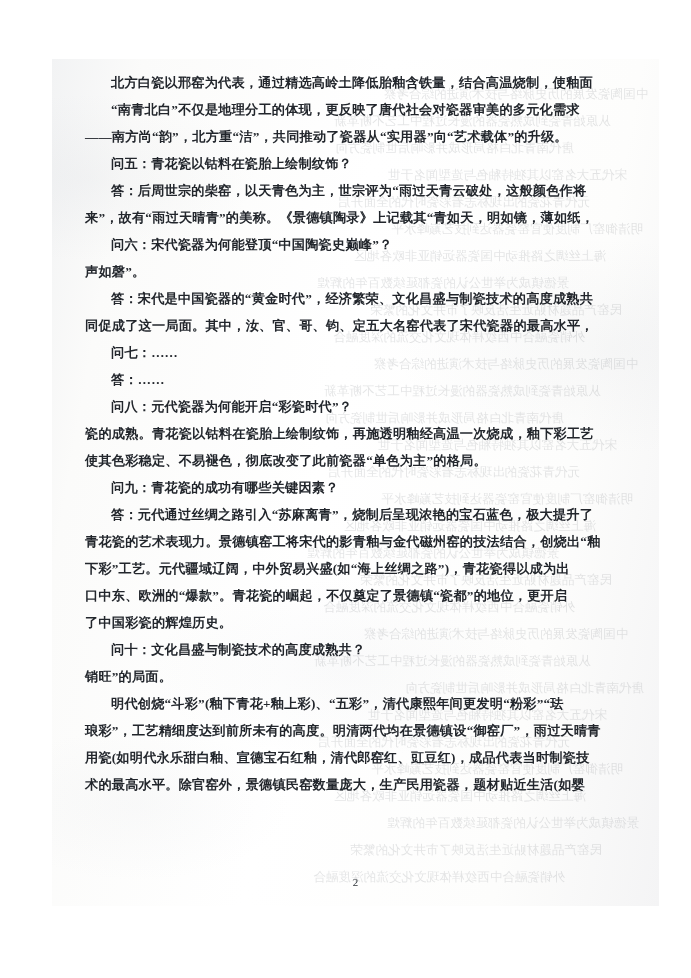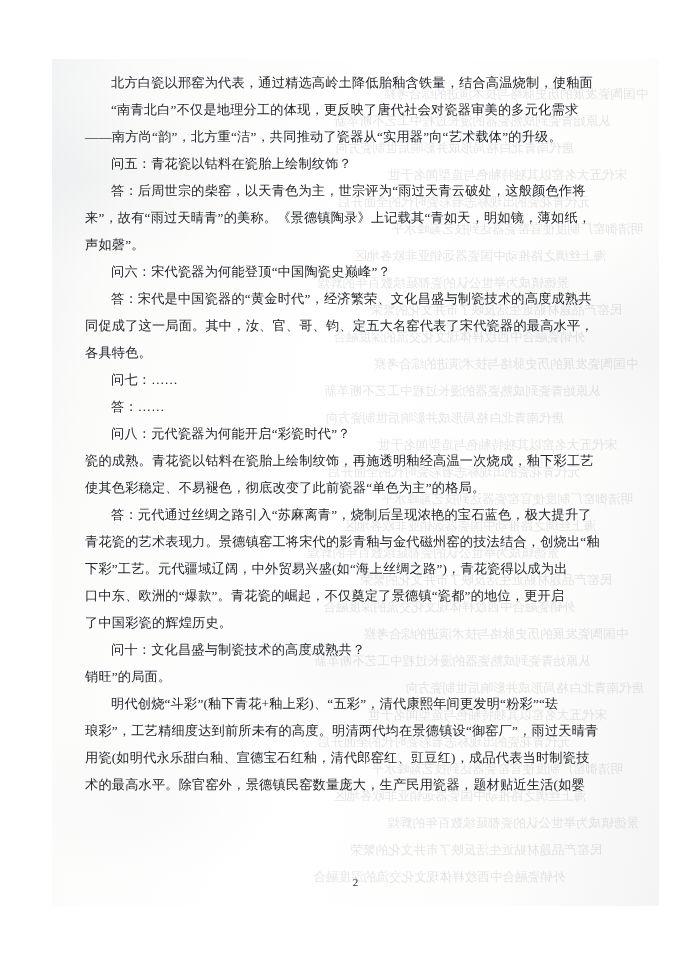--- a/index.html
+++ b/index.html
@@ -55,21 +55,21 @@
   }
 
   .doc-line {
     font-size: 13.2px;
     line-height: 27px;
     height: 27px;
     color: #22262c;
     letter-spacing: 0.2px;
     white-space: nowrap;
     font-family: "Liberation Serif", "DejaVu Serif", serif;
-    font-weight: 400;
+    font-weight: 700;
   }
 
   .indent-2 { text-indent: 26px; }
 
   
   .ghost-layer {
     position: absolute;
     left: 36px;
     top: 22px;
     width: 560px;
@@ -140,30 +140,30 @@
         <div class="ghost-line" style="margin-left: 83px;">外销瓷融合中西纹样体现文化交流的深度融合</div>
       </div>
 
     <div id="text-body">
         <div class="doc-line indent-2">北方白瓷以邢窑为代表，通过精选高岭土降低胎釉含铁量，结合高温烧制，使釉面</div>
         <div class="doc-line indent-2">“南青北白”不仅是地理分工的体现，更反映了唐代社会对瓷器审美的多元化需求</div>
         <div class="doc-line">——南方尚“韵”，北方重“洁”，共同推动了瓷器从“实用器”向“艺术载体”的升级。</div>
         <div class="doc-line indent-2">问五：青花瓷以钴料在瓷胎上绘制纹饰？</div>
         <div class="doc-line indent-2">答：后周世宗的柴窑，以天青色为主，世宗评为“雨过天青云破处，这般颜色作将</div>
         <div class="doc-line">来”，故有“雨过天晴青”的美称。《景德镇陶录》上记载其“青如天，明如镜，薄如纸，</div>
+        <div class="doc-line indent-2">问六：宋代瓷器为何能登顶“中国陶瓷史巅峰”？</div>
         <div class="doc-line">声如磬”。</div>
-        <div class="doc-line indent-2">问六：宋代瓷器为何能登顶“中国陶瓷史巅峰”？</div>
         <div class="doc-line indent-2">答：宋代是中国瓷器的“黄金时代”，经济繁荣、文化昌盛与制瓷技术的高度成熟共</div>
         <div class="doc-line">同促成了这一局面。其中，汝、官、哥、钧、定五大名窑代表了宋代瓷器的最高水平，</div>
-        <div class="doc-line">各具特色。</div>
         <div class="doc-line indent-2">问七：……</div>
         <div class="doc-line indent-2">答：……</div>
         <div class="doc-line indent-2">问八：元代瓷器为何能开启“彩瓷时代”？</div>
         <div class="doc-line">瓷的成熟。青花瓷以钴料在瓷胎上绘制纹饰，再施透明釉经高温一次烧成，釉下彩工艺</div>
         <div class="doc-line">使其色彩稳定、不易褪色，彻底改变了此前瓷器“单色为主”的格局。</div>
+        <div class="doc-line indent-2">问九：青花瓷的成功有哪些关键因素？</div>
         <div class="doc-line indent-2">答：元代通过丝绸之路引入“苏麻离青”，烧制后呈现浓艳的宝石蓝色，极大提升了</div>
         <div class="doc-line">青花瓷的艺术表现力。景德镇窑工将宋代的影青釉与金代磁州窑的技法结合，创烧出“釉</div>
         <div class="doc-line">下彩”工艺。元代疆域辽阔，中外贸易兴盛(如“海上丝绸之路”)，青花瓷得以成为出</div>
         <div class="doc-line">口中东、欧洲的“爆款”。青花瓷的崛起，不仅奠定了景德镇“瓷都”的地位，更开启</div>
         <div class="doc-line">了中国彩瓷的辉煌历史。</div>
         <div class="doc-line indent-2">问十：文化昌盛与制瓷技术的高度成熟共？</div>
         <div class="doc-line">销旺”的局面。</div>
         <div class="doc-line indent-2">明代创烧“斗彩”(釉下青花+釉上彩)、“五彩”，清代康熙年间更发明“粉彩”“珐</div>
         <div class="doc-line">琅彩”，工艺精细度达到前所未有的高度。明清两代均在景德镇设“御窑厂”，雨过天晴青</div>
         <div class="doc-line">用瓷(如明代永乐甜白釉、宣德宝石红釉，清代郎窑红、豇豆红)，成品代表当时制瓷技</div>

